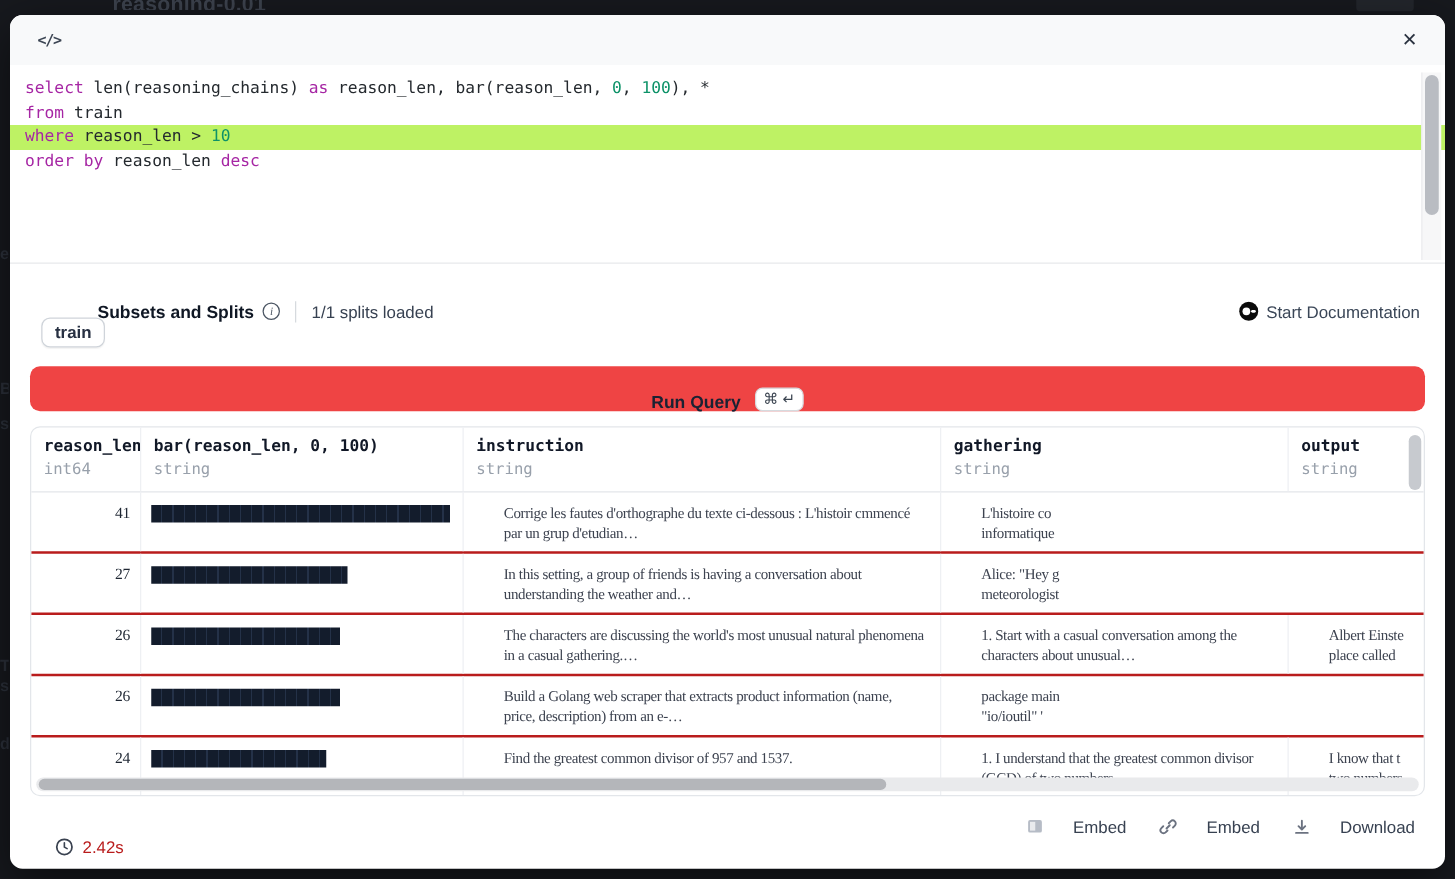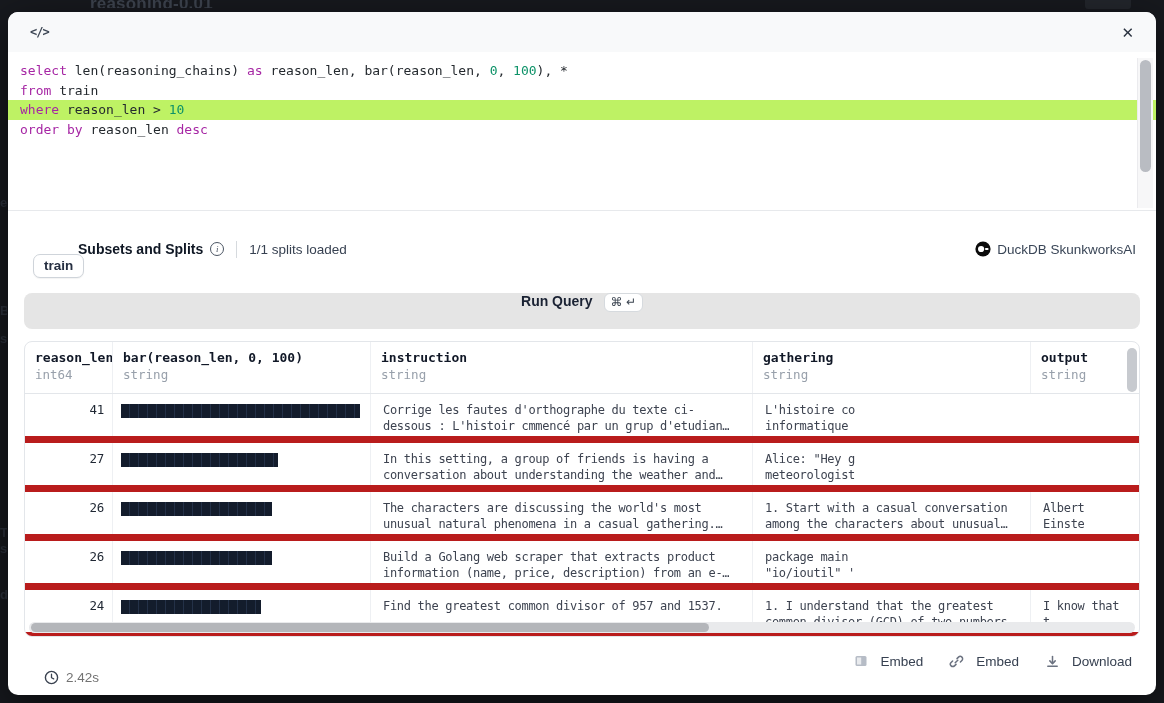--- a/index.html
+++ b/index.html
@@ -57,59 +57,59 @@
               font-size:13.5px; color:#3a4657; cursor:pointer; }
 
   
   .splits { position:absolute; left:25px; top:242px; display:flex; gap:8px; }
   .split-badge { border:1px solid #cfd4da; border-radius:7px; padding:3px 10px 4px;
                  font-weight:bold; font-size:13.5px; color:#273042; background:#fff;
                  box-shadow:0 1px 1px rgba(0,0,0,.05); cursor:pointer; }
 
   
   .runbar { position:absolute; left:16px; top:281px; width:1116px; height:36px;
-            background:#e5e5e5; border-radius:8px; display:flex; align-items:flex-start;
+            background:#ef4444; border-radius:8px; display:flex; align-items:flex-end;
             justify-content:center; gap:11px; cursor:pointer; }
   .run-label { font-weight:bold; font-size:14px; color:#1a2233; }
   .run-kbd { background:#fff; border:1px solid #d6dade; border-radius:6px;
              padding:1px 6px 2px; font-size:12px; color:#3b4450; }
 
   
   .rtable { position:absolute; left:16px; top:329px; width:1116px; height:296px;
             background:#fff; border:1px solid #e3e6ea; border-radius:8px; overflow:hidden;
             font-family:"DejaVu Sans Mono", monospace; }
   .trow { display:grid; grid-template-columns:88px 258px 382px 278px 1fr; }
   .thead { height:52px; border-bottom:1px solid #e3e6ea; }
   .th { padding:8px 10px 0; border-right:1px solid #eef0f3; overflow:hidden; }
   .th:last-child { border-right:none; }
   .th-name { font-weight:bold; font-size:13px; color:#111827; white-space:nowrap; }
   .th-type { font-size:12.5px; color:#98a0ab; margin-top:2px; }
-  .tr { height:49px; border-bottom:7px solid #b91c1c; cursor:default; }
+  .tr { height:49px; border-bottom:2px solid #b91c1c; cursor:default;font-family:Liberation Serif, serif; }
   .td { padding:8px 12px; border-right:1px solid #eef0f3; overflow:hidden;
         font-size:12px; line-height:16px; color:#3d4350; letter-spacing:-0.3px; }
   .td:last-child { border-right:none; }
   .td.num { text-align:right; font-size:12.5px; color:#1f2733; padding-right:8px; }
   .td.barcell { padding:8px 8px; }
   .bar { height:14px; margin-top:2px;
          background:repeating-linear-gradient(90deg,#131c2c 0px,#131c2c 8px,#243148 8px,#243148 9px); }
   .td.outcell { white-space:pre-line; }
-  .td .clamp { display:block; max-height:33px; overflow:hidden; }
+  .td .clamp { display:block; max-height:33px; overflow:hidden;margin-left:20px; }
   .vscroll { position:absolute; right:2px; top:6px; width:10px; height:44px;
              background:#c7cacf; border-radius:6px; }
   .hscroll { position:absolute; left:4px; right:4px; bottom:3px; height:11px;
              background:#e9eaec; border-radius:6px; }
   .hthumb { position:absolute; left:2px; top:1px; width:678px; height:9px;
             background:#b4b6ba; border-radius:5px; }
 
   
   .mfoot { position:absolute; left:16px; right:16px; top:634px; height:30px;
            display:flex; align-items:center; padding:0 8px 0 20px; }
-  .dur { display:flex; align-items:center; gap:7px; font-size:13.5px; color:#737373;margin-top:32px; }
+  .dur { display:flex; align-items:center; gap:7px; font-size:13.5px; color:#b91c1c;margin-top:32px; }
   .foot-actions { margin-left:auto; display:flex; align-items:center; gap:26px; }
-  .foot-btn { display:flex; align-items:flex-start; gap:12px; font-size:13.5px;
+  .foot-btn { display:flex; align-items:flex-start; gap:23px; font-size:13.5px;
               color:#374151; cursor:pointer; }
   .ic { flex:0 0 auto; }
 </style>
 </head>
 <body>
 
 <div class="bg">
   <div class="bg-heading">reasoning-0.01</div>
   <div class="bg-btn"></div>
   <div id="bg-letters">
@@ -145,21 +145,21 @@
     <span class="sub-label">Subsets and Splits</span>
     <span class="info-ic">i</span>
     <span class="sub-div"></span>
     <span class="sub-loaded">1/1 splits loaded</span>
     <span class="doc-link">
       <svg class="ic" width="16" height="16" viewBox="0 0 16 16">
         <circle cx="8" cy="8" r="7.6" fill="#0b0b0b"></circle>
         <circle cx="6.1" cy="8" r="3.1" fill="#fff"></circle>
         <rect x="9.9" y="6.9" width="3.7" height="2.2" rx="1.1" fill="#fff"></rect>
       </svg>
-      <span>DuckDB SkunkworksAI</span>
+      <span>Start Documentation</span>
     </span>
   </div>
 
   <div class="splits" id="splits">
       <span class="split-badge">train</span>
     </div>
 
   <div class="runbar">
     <span class="run-label">Run Query</span>
     <span class="run-kbd">⌘ ↵</span>

